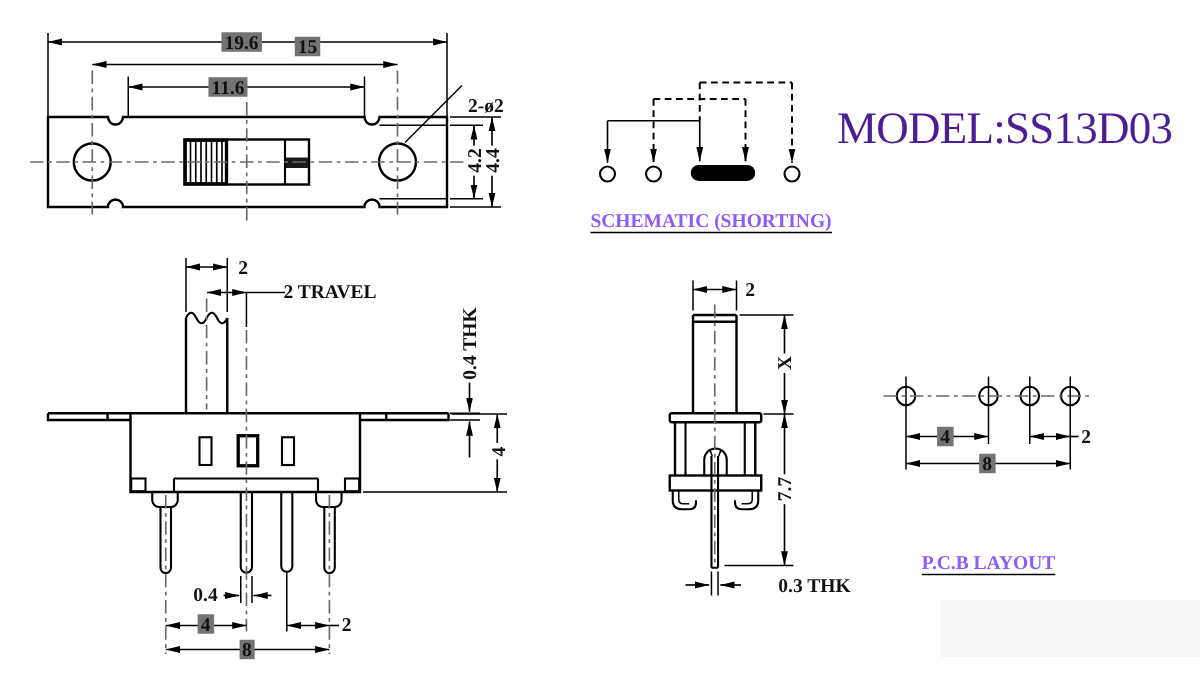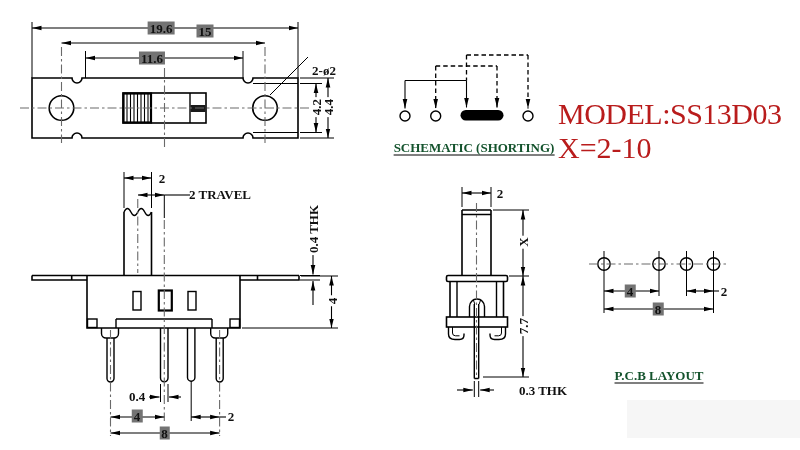--- a/index.html
+++ b/index.html
@@ -14,22 +14,22 @@
   .dm{stroke:#000;stroke-width:1.1;fill:none;}
   .cl{stroke:#6a6a6a;stroke-width:1.1;fill:none;stroke-dasharray:9,3,2.5,3;}
   .dsh{stroke:#000;stroke-width:1.3;fill:none;stroke-dasharray:4.5,3;}
   
   .dim{position:absolute;transform:translate(-50%,-50%);font-weight:700;font-size:13px;
        color:#111;white-space:nowrap;line-height:1;}
   .bgw{background:#737373;padding:0 2px;}
   .vdim{position:absolute;transform:translate(-50%,-50%) rotate(-90deg);font-weight:700;
         font-size:13px;color:#111;white-space:nowrap;line-height:1;background:#fff;padding:0 2px;}
   .cap{position:absolute;transform:translate(-50%,-50%);font-weight:700;font-size:13px;
-       color:#14532d;white-space:nowrap;line-height:1;border-bottom:1.6px solid #000;padding-bottom:1px;}
-  .ttl{position:absolute;font-weight:400;color:#b91c1c;white-space:nowrap;line-height:1.05;margin-top:28px;}
+       color:#8b5cf6;white-space:nowrap;line-height:1;border-bottom:1.6px solid #000;padding-bottom:1px;}
+  .ttl{position:absolute;font-weight:400;color:#4c1d95;white-space:nowrap;line-height:1.05;}
   .ttl1{font-size:30px;letter-spacing:-0.5px;}
   .ttl2{font-size:30px;}
   .ttl3{font-size:25px;}
 </style>
 </head>
 <body>
 
 <div id="canvas">
 
 <svg width="800" height="450" viewBox="0 0 800 450">
@@ -165,21 +165,20 @@
 <span class="dim bgw" style="left:161px;top:28px;">19.6</span>
 <span class="dim bgw" style="left:161px;top:31px;margin-left:44px;">15</span>
 <span class="dim bgw" style="left:152px;top:58px;">11.6</span>
 <span class="dim" style="left:324px;top:70px;">2-ø2</span>
 <span class="vdim" style="left:316px;top:107px;">4.2</span>
 <span class="vdim" style="left:328px;top:107px;">4.4</span>
 
 <span class="cap" style="left:474px;top:148px;">SCHEMATIC (SHORTING)</span>
 
 <span class="ttl ttl1" style="left:558px;top:70px;">MODEL:SS13D03</span>
-<span class="ttl ttl2" style="left:558px;top:104px;">X=2-10</span>
 
 <span class="dim" style="left:162px;top:178px;">2</span>
 <span class="dim" style="left:220px;top:194px;">2 TRAVEL</span>
 <span class="vdim" style="left:313px;top:229px;">0.4 THK</span>
 <span class="vdim" style="left:331.5px;top:301px;">4</span>
 <span class="dim" style="left:137px;top:396px;">0.4</span>
 <span class="dim bgw" style="left:137px;top:416px;">4</span>
 <span class="dim" style="left:231px;top:416px;">2</span>
 <span class="dim bgw" style="left:164.5px;top:433px;">8</span>
 

